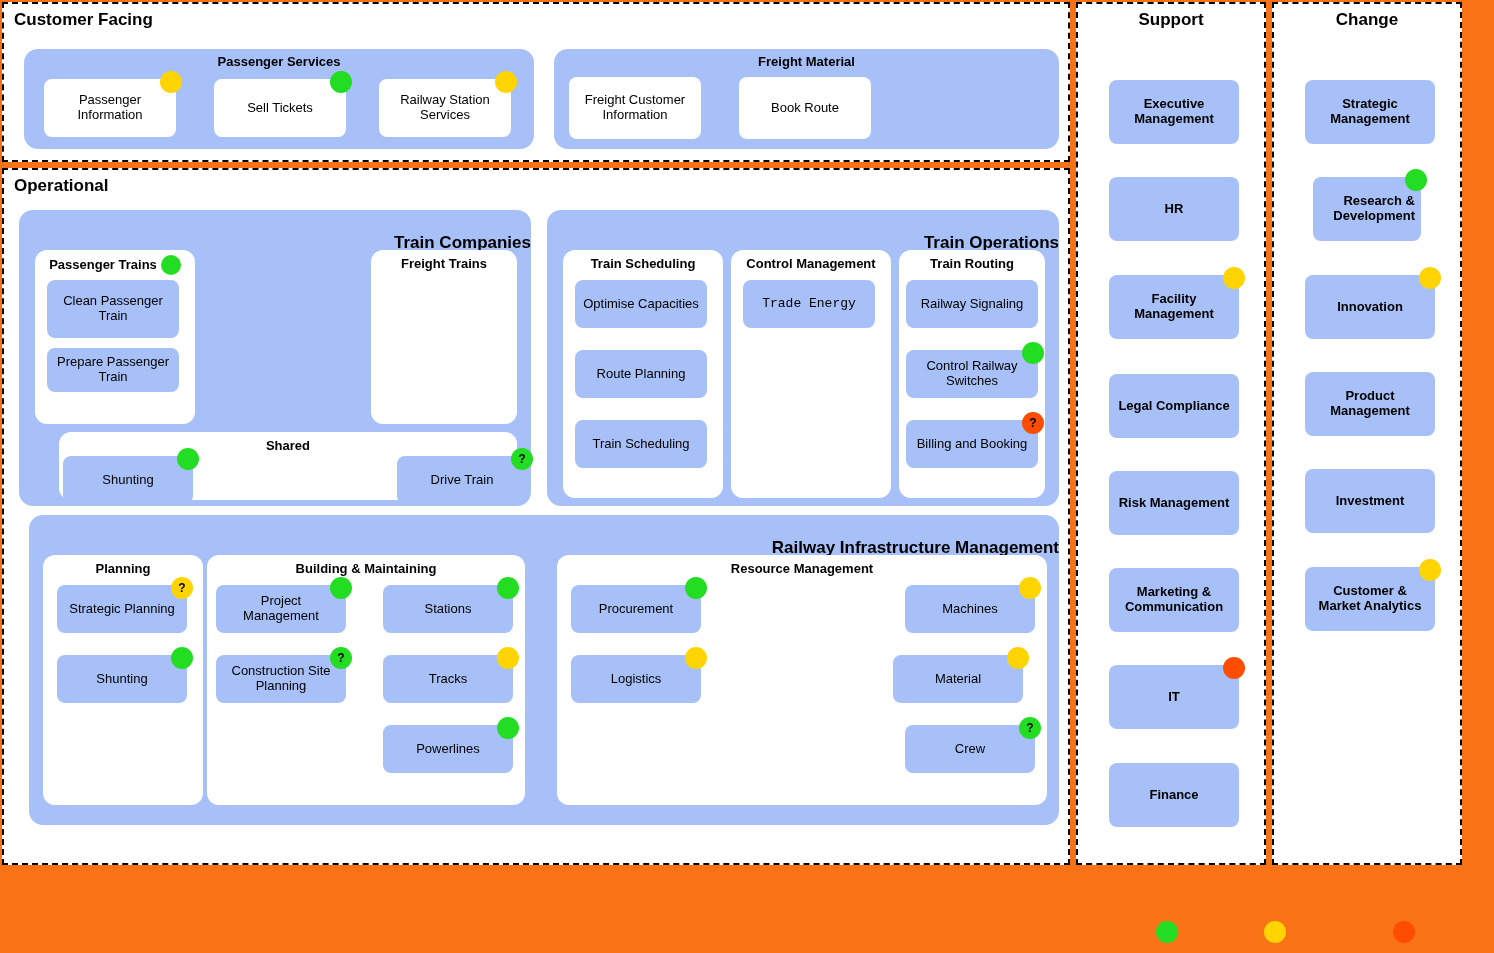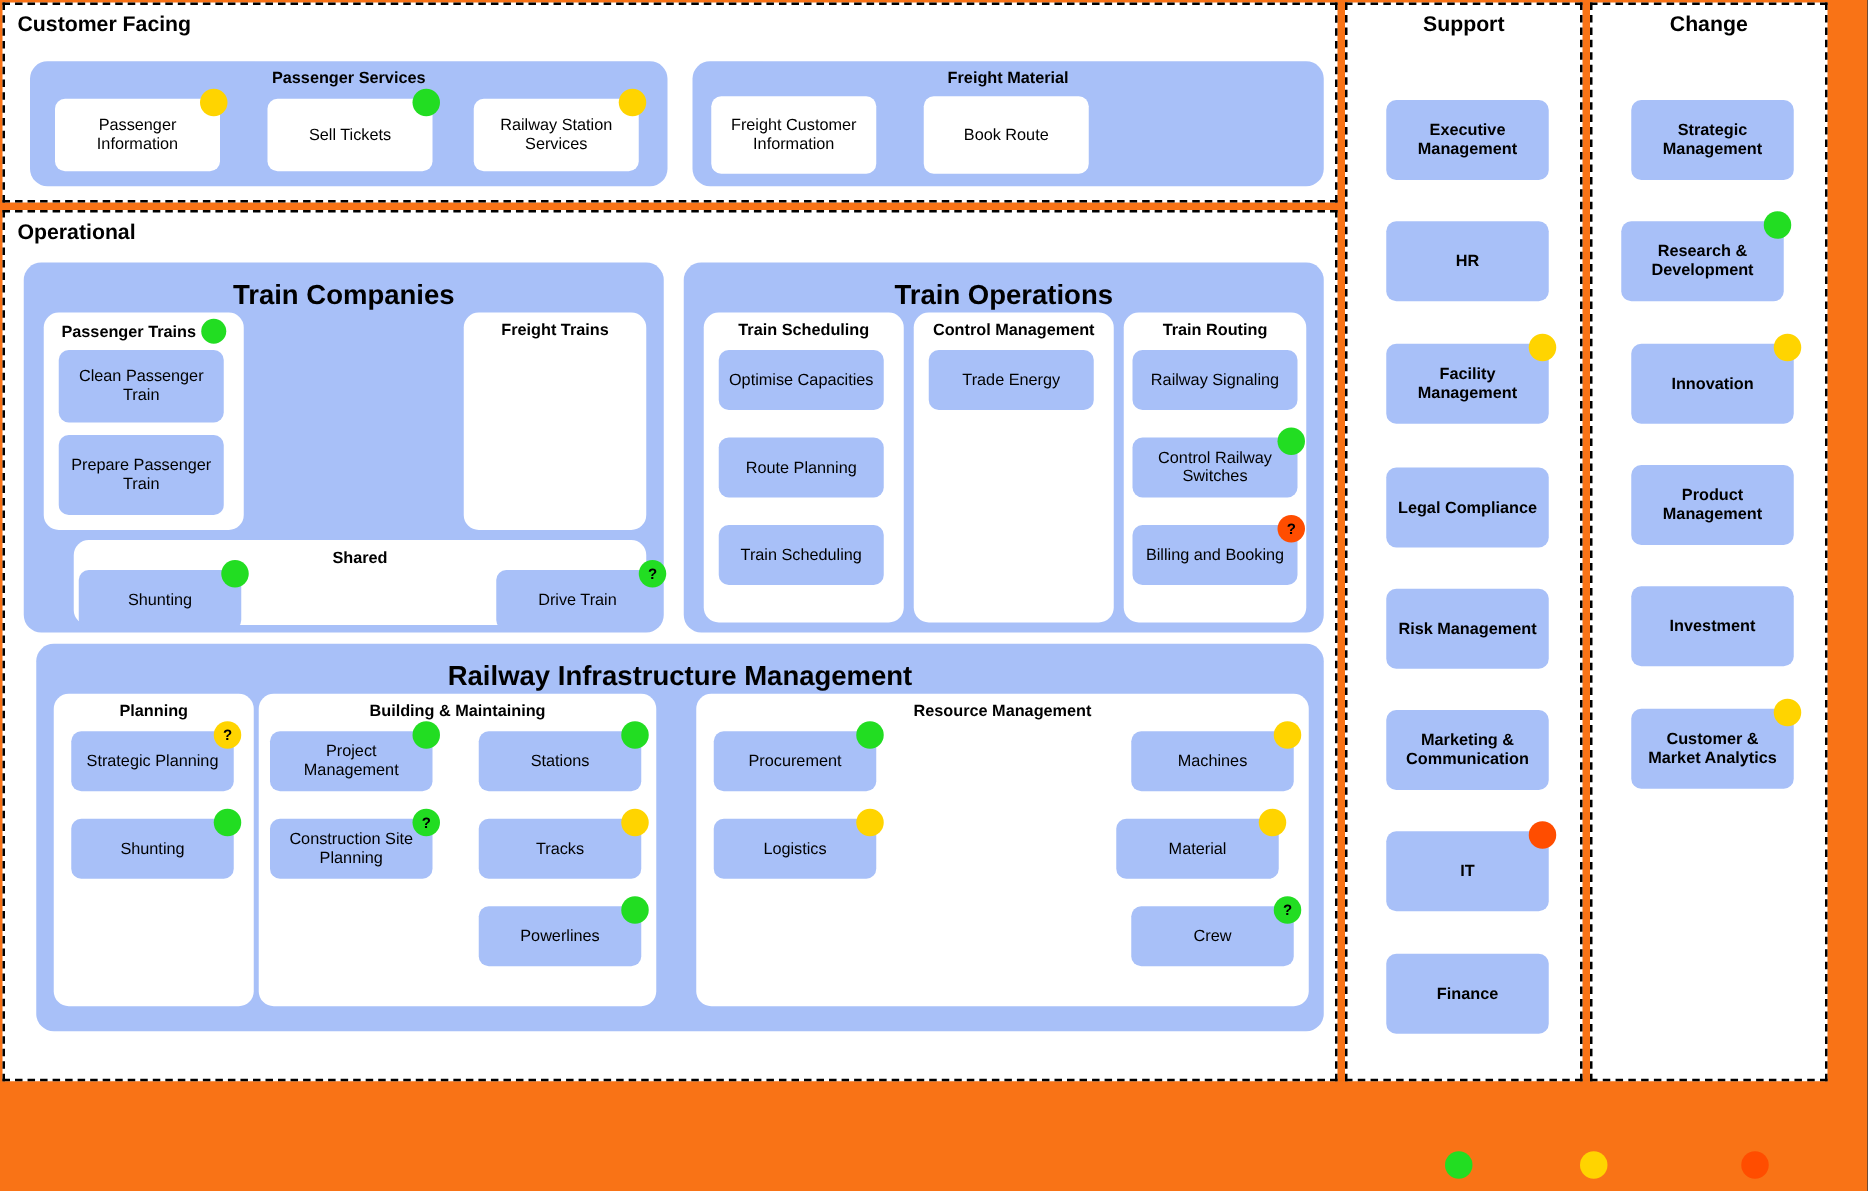--- a/index.html
+++ b/index.html
@@ -30,21 +30,21 @@
     background: #a8c0f8;
     border-radius: 14px;
     position: relative;
   }
   .group-title {
     text-align: center;
     font-weight: bold;
     color: #000;
     padding-top: 5px;
   }
-  .group-title.lg { font-size: 22px; padding-top: 13px; }
+  .group-title.lg { font-size: 17px; padding-top: 23px; text-align: right; }
   .group-title.md { font-size: 13px; }
 
   
   .sub {
     background: #ffffff;
     border-radius: 12px;
     position: relative;
   }
   .sub-title {
     text-align: center;
@@ -139,21 +139,21 @@
     <div class="group" style="position:absolute; left:15px; top:40px; width:512px; height:296px;">
       <div class="group-title lg">Train Companies</div>
 
       <div class="sub" style="position:absolute; left:16px; top:40px; width:160px; height:174px;">
         <div class="sub-title">
           <span>Passenger Trains</span><span class="badge green inline"></span>
         </div>
         <div class="cap" style="position:absolute; left:12px; top:30px; width:132px; height:58px;">
           <span>Clean Passenger Train</span>
         </div>
-        <div class="cap" style="position:absolute; left:12px; top:98px; width:132px; height:64px;">
+        <div class="cap" style="position:absolute; left:12px; top:98px; width:132px; height:44px;">
           <span>Prepare Passenger Train</span>
         </div>
       </div>
 
 
       <div class="sub" style="position:absolute; left:352px; top:40px; width:146px; height:174px;">
         <div class="sub-title">Freight Trains</div>
       </div>
 
       <div class="sub" style="position:absolute; left:40px; top:222px; width:458px; height:68px;">
@@ -180,21 +180,21 @@
         <div class="cap" style="position:absolute; left:12px; top:100px; width:132px; height:48px;">
           <span>Route Planning</span>
         </div>
         <div class="cap" style="position:absolute; left:12px; top:170px; width:132px; height:48px;">
           <span>Train Scheduling</span>
         </div>
       </div>
 
       <div class="sub" style="position:absolute; left:184px; top:40px; width:160px; height:248px;">
         <div class="sub-title">Control Management</div>
-        <div class="cap" style="position:absolute; left:12px; top:30px; width:132px; height:48px;">
+        <div class="cap" style="position:absolute; left:12px; top:30px; width:132px; height:48px;font-family:Liberation Mono, monospace;">
           <span>Trade Energy</span>
         </div>
       </div>
 
       <div class="sub" style="position:absolute; left:352px; top:40px; width:146px; height:248px;">
         <div class="sub-title">Train Routing</div>
         <div class="cap" style="position:absolute; left:7px; top:30px; width:132px; height:48px;">
           <span>Railway Signaling</span>
         </div>
         <div class="cap" style="position:absolute; left:7px; top:100px; width:132px; height:48px;">
@@ -303,21 +303,21 @@
       <span>Finance</span>
     </div>
   </div>
 
   <div class="panel" style="left:1272px; top:2px; width:190px; height:863px;">
     <div class="panel-title center">Change</div>
 
     <div class="cap bold" style="position:absolute; left:31px; top:76px; width:130px; height:64px;">
       <span>Strategic Management</span>
     </div>
-    <div class="cap bold" style="position:absolute; left:23px; top:173px; width:130px; height:64px;">
+    <div class="cap bold" style="position:absolute; left:39px; top:173px; width:108px; height:64px;text-align:right;">
       <span>Research &amp; Development</span>
       <span class="badge green onbox"></span>
     </div>
     <div class="cap bold" style="position:absolute; left:31px; top:271px; width:130px; height:64px;">
       <span>Innovation</span>
       <span class="badge yellow onbox"></span>
     </div>
     <div class="cap bold" style="position:absolute; left:31px; top:368px; width:130px; height:64px;">
       <span>Product Management</span>
     </div>

